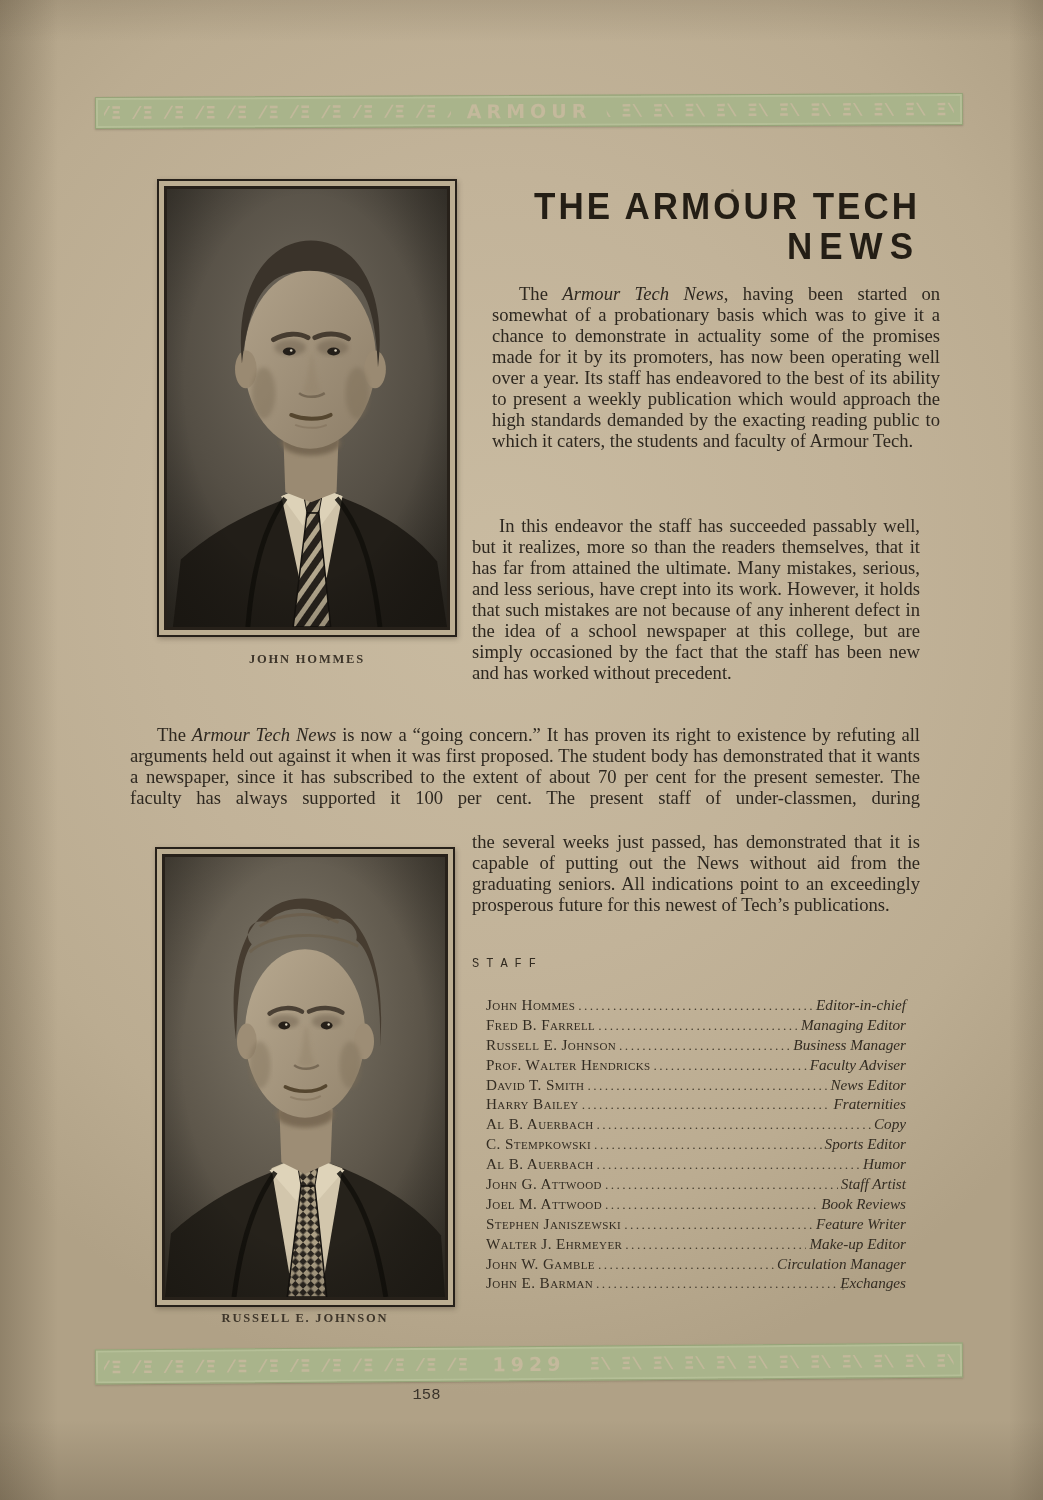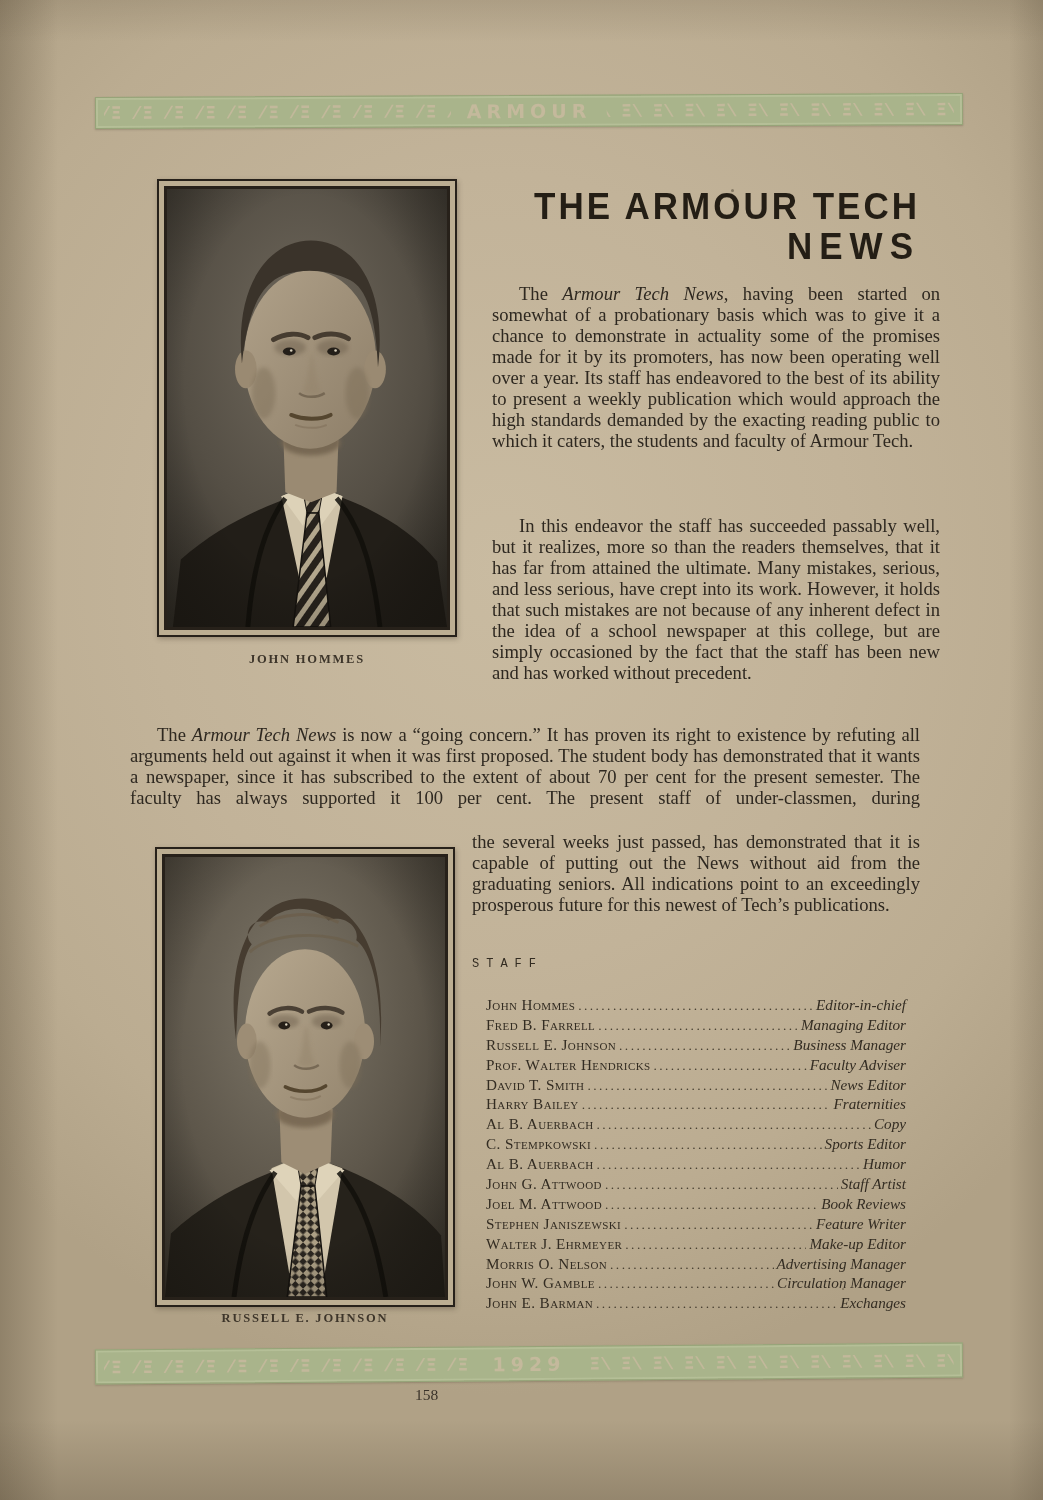--- a/index.html
+++ b/index.html
@@ -59,37 +59,37 @@
     font-family:"Liberation Sans", sans-serif; font-weight:bold; color:#241e15;
   }
   .title-l1 { font-size:35px; letter-spacing:3px; line-height:40px; transform:scaleY(1.05); }
   .title-l2 { font-size:35px; letter-spacing:7px; line-height:40px; transform:scaleY(1.05); }
 
   
   .bodytext { position:absolute; font-size:18.6px; line-height:21.1px; text-align:justify; color:#2e2820; }
   .indent { text-indent:27px; }
   .it { font-style:italic; }
   .p1 { left:492px; width:448px; top:264px; }
-  .p2 { left:492px; width:448px; top:496px; }
+  .p2 { left:472px; width:448px; top:496px; }
   .p3a { left:130px; width:790px; top:705px; text-align-last:justify; }
   .p3b { left:472px; width:448px; top:812px; }
 
   
   .staff-head {
     position:absolute; left:472px; width:448px; top:957px; text-align:left;
     font-size:12px; letter-spacing:7px; color:#332c22;font-family:Liberation Mono, monospace;
   }
   .staff-list { position:absolute; left:486px; width:420px; top:996px; font-size:15.2px; color:#332c22; }
   .staff-row { display:flex; align-items:baseline; height:19.9px; }
   .s-name { font-variant:small-caps; letter-spacing:.4px; white-space:nowrap; }
   .s-dots { flex:1; overflow:hidden; white-space:nowrap; margin:0 3px; color:#453d2f; }
   .s-dots::after { content:"...................................................................................."; letter-spacing:2.4px; font-size:13.5px; }
   .s-role { font-style:italic; white-space:nowrap; }
 
-  .pageno { position:absolute; left:0; width:853px; top:1386px; text-align:center; font-size:15.5px; color:#3a332a; }
+  .pageno { position:absolute; left:0; width:853px; top:1386px; text-align:center; font-size:15.5px; color:#3a332a;font-family:Liberation Mono, monospace; }
 </style>
 </head>
 <body>
 
 <div class="page">
 
   <div class="edge edge-left"></div>
   <div class="edge edge-right"></div>
   <div class="edge edge-top"></div>
   <div class="edge edge-bottom"></div>
@@ -310,25 +310,20 @@
         <span class="s-dots"></span>
         <span class="s-role">Feature Writer</span>
       </div>
 
       <div class="staff-row">
         <span class="s-name">Walter J. Ehrmeyer</span>
         <span class="s-dots"></span>
         <span class="s-role">Make-up Editor</span>
       </div>
 
-      <div class="staff-row">
-        <span class="s-name">Morris O. Nelson</span>
-        <span class="s-dots"></span>
-        <span class="s-role">Advertising Manager</span>
-      </div>
 
       <div class="staff-row">
         <span class="s-name">John W. Gamble</span>
         <span class="s-dots"></span>
         <span class="s-role">Circulation Manager</span>
       </div>
 
       <div class="staff-row">
         <span class="s-name">John E. Barman</span>
         <span class="s-dots"></span>

